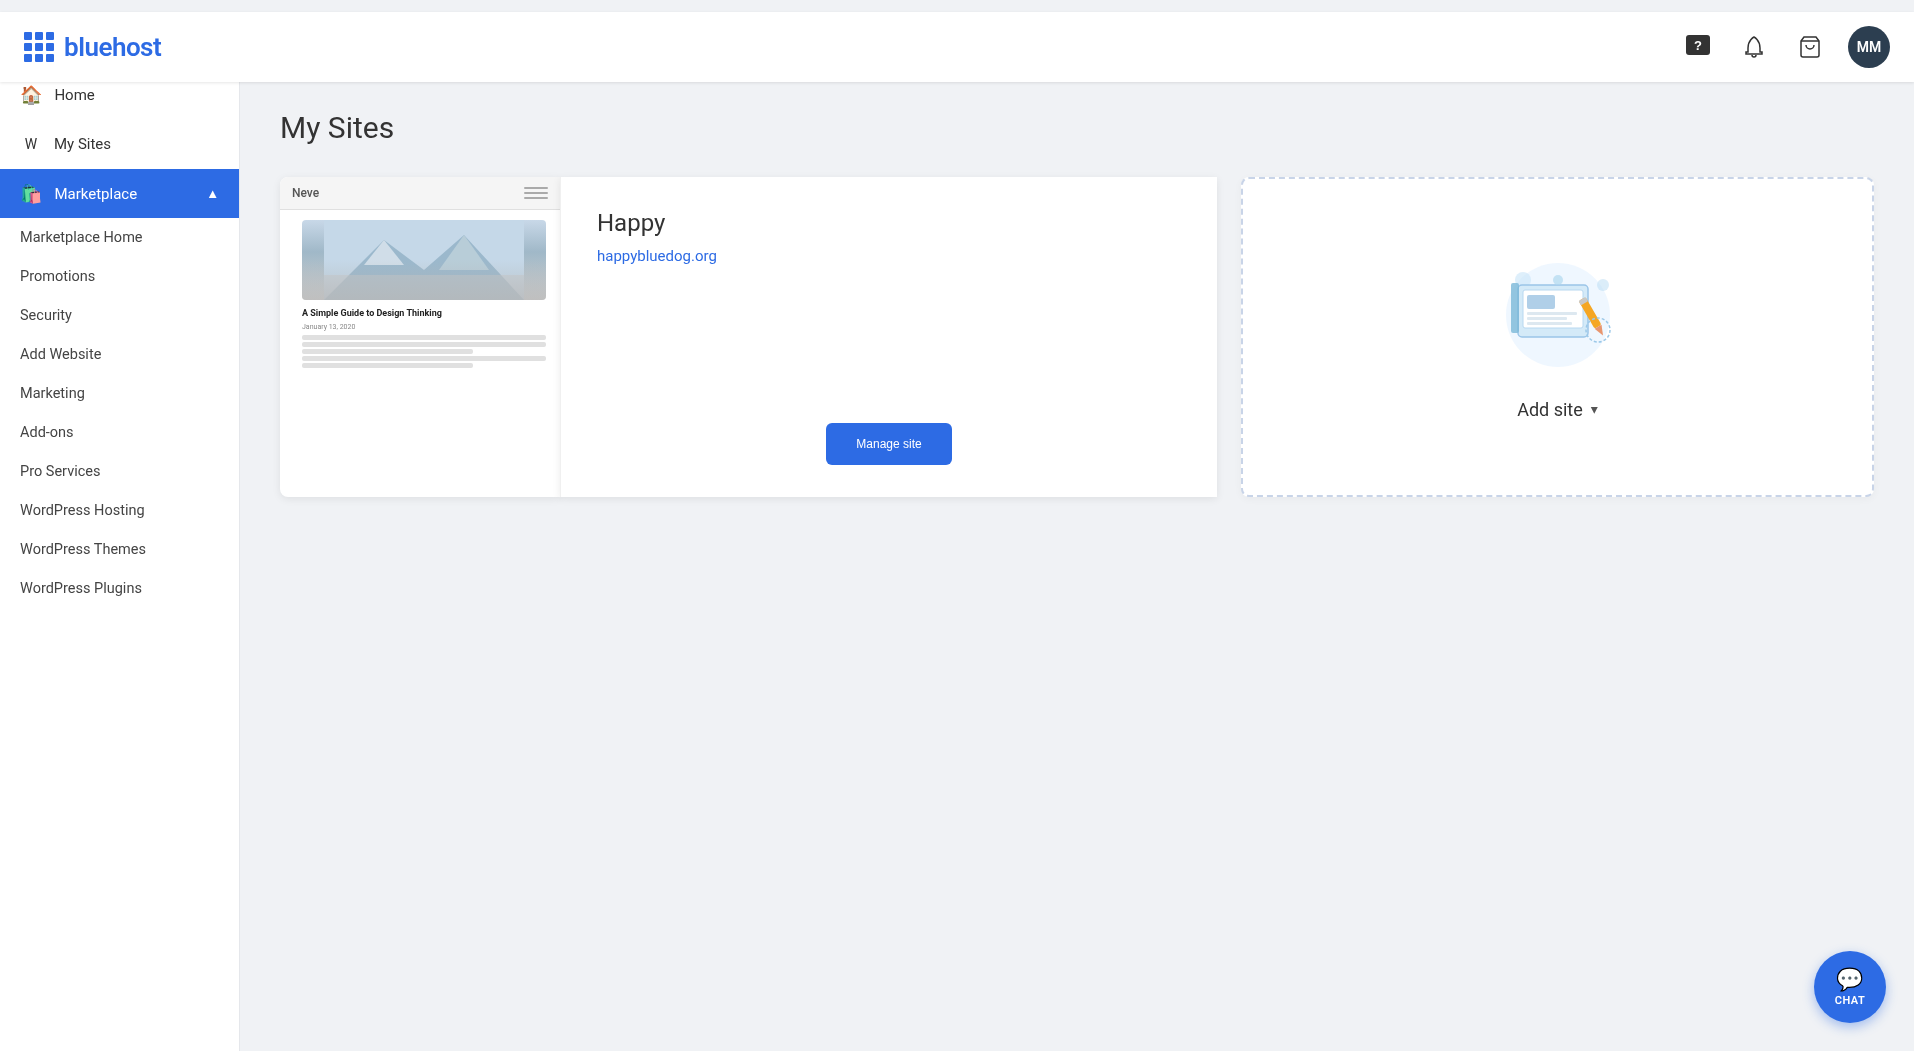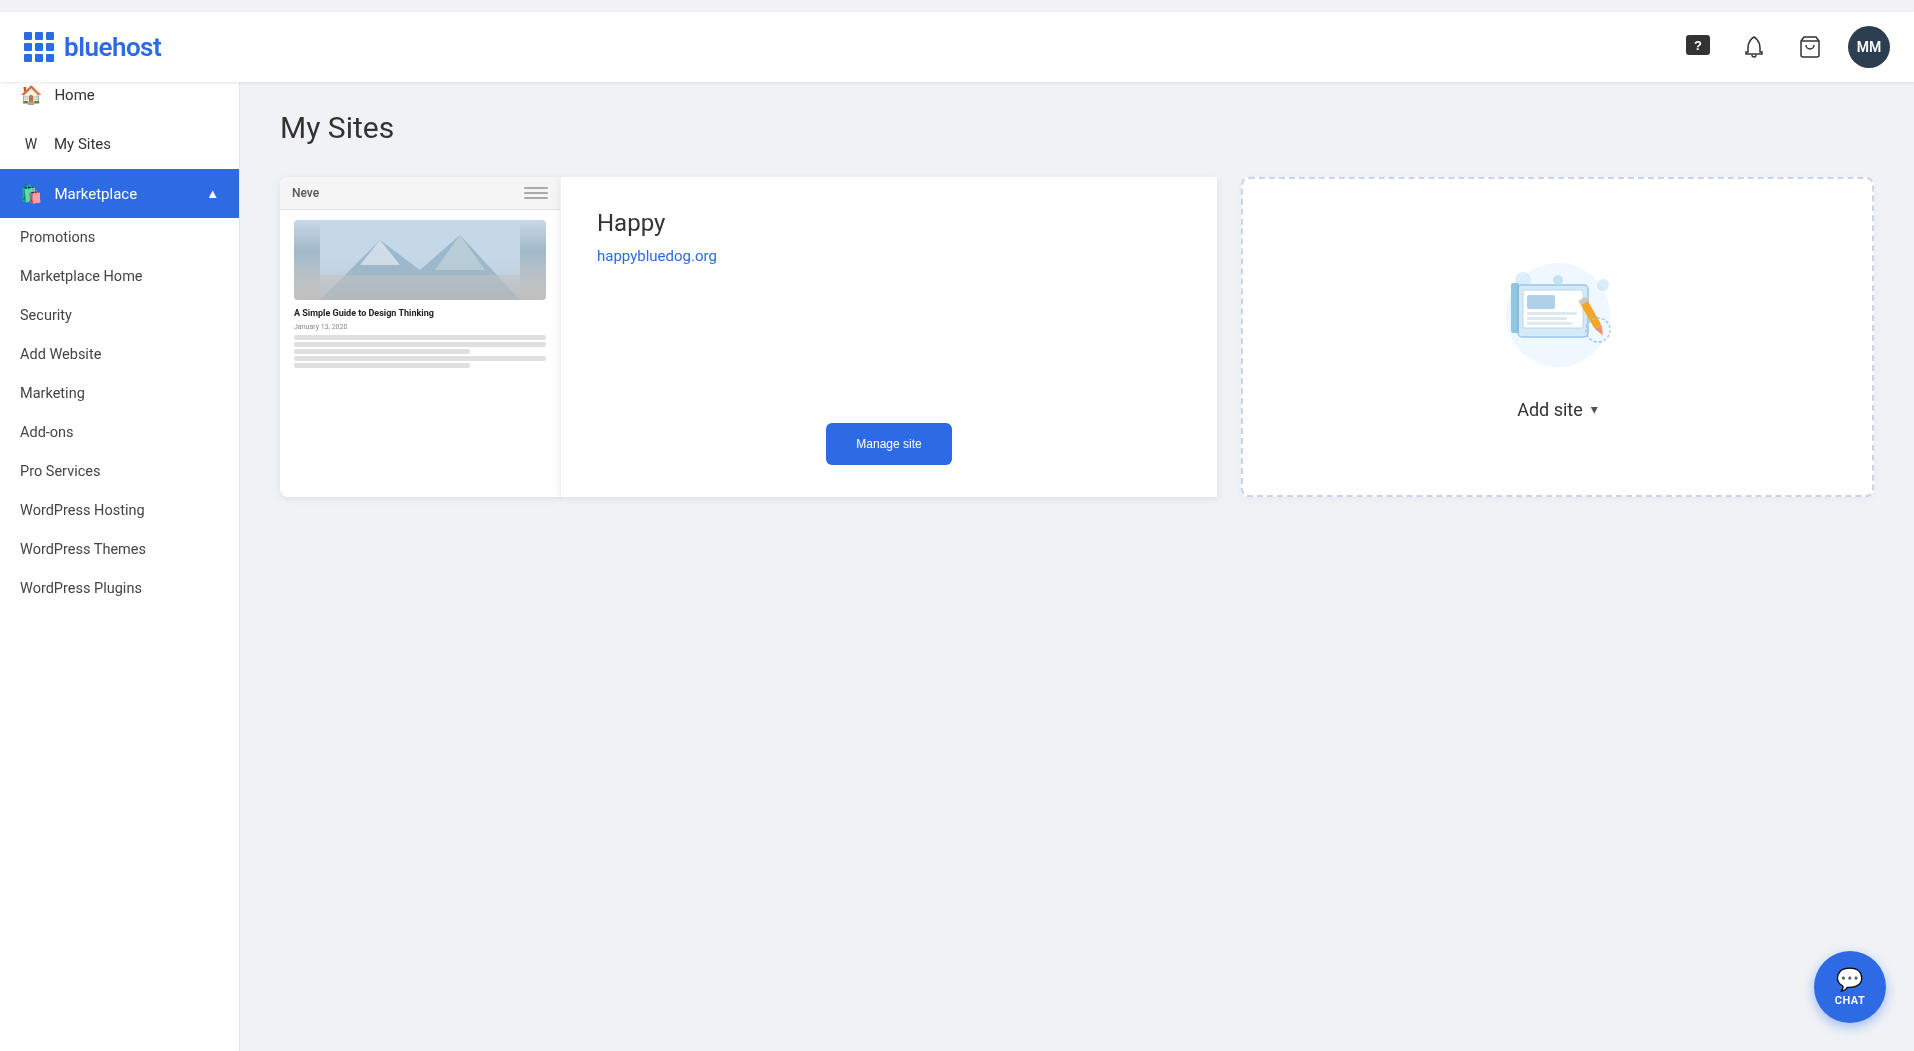--- a/index.html
+++ b/index.html
@@ -165,20 +165,21 @@
     }
     .thumb-line {
       height: 2px;
       background: #aaa;
       border-radius: 1px;
     }
     .thumbnail-content {
       padding: 10px 14px;
       background: #fff;
       height: 180px;
+      margin-left: 8px;
     }
     .thumb-mountain {
       width: 100%;
       height: 80px;
       background: linear-gradient(180deg, #c8d8e8 0%, #a0b8c8 40%, #d0d0d0 100%);
       border-radius: 4px;
       margin-bottom: 8px;
       position: relative;
       overflow: hidden;
     }
@@ -366,24 +367,24 @@
       <span class="sidebar-item-icon" style="background:#fff;border-radius:50%;width:22px;height:22px;display:flex;align-items:center;justify-content:center;font-size:14px;">W</span>
       <span>My Sites</span>
     </div>
     <div class="sidebar-item active">
       <span class="sidebar-item-icon">🛍️</span>
       <span>Marketplace</span>
       <span style="margin-left:auto;font-size:13px;">▲</span>
     </div>
 
     <div class="sidebar-sub-item">
+      <span>Marketplace Home</span>
+    </div>
+    <div class="sidebar-sub-item">
       <span>Promotions</span>
-    </div>
-    <div class="sidebar-sub-item">
-      <span>Marketplace Home</span>
     </div>
     <div class="sidebar-sub-item">
       <span>Security</span>
     </div>
     <div class="sidebar-sub-item">
       <span>Add Website</span>
     </div>
     <div class="sidebar-sub-item">
       <span>Marketing</span>
     </div>

